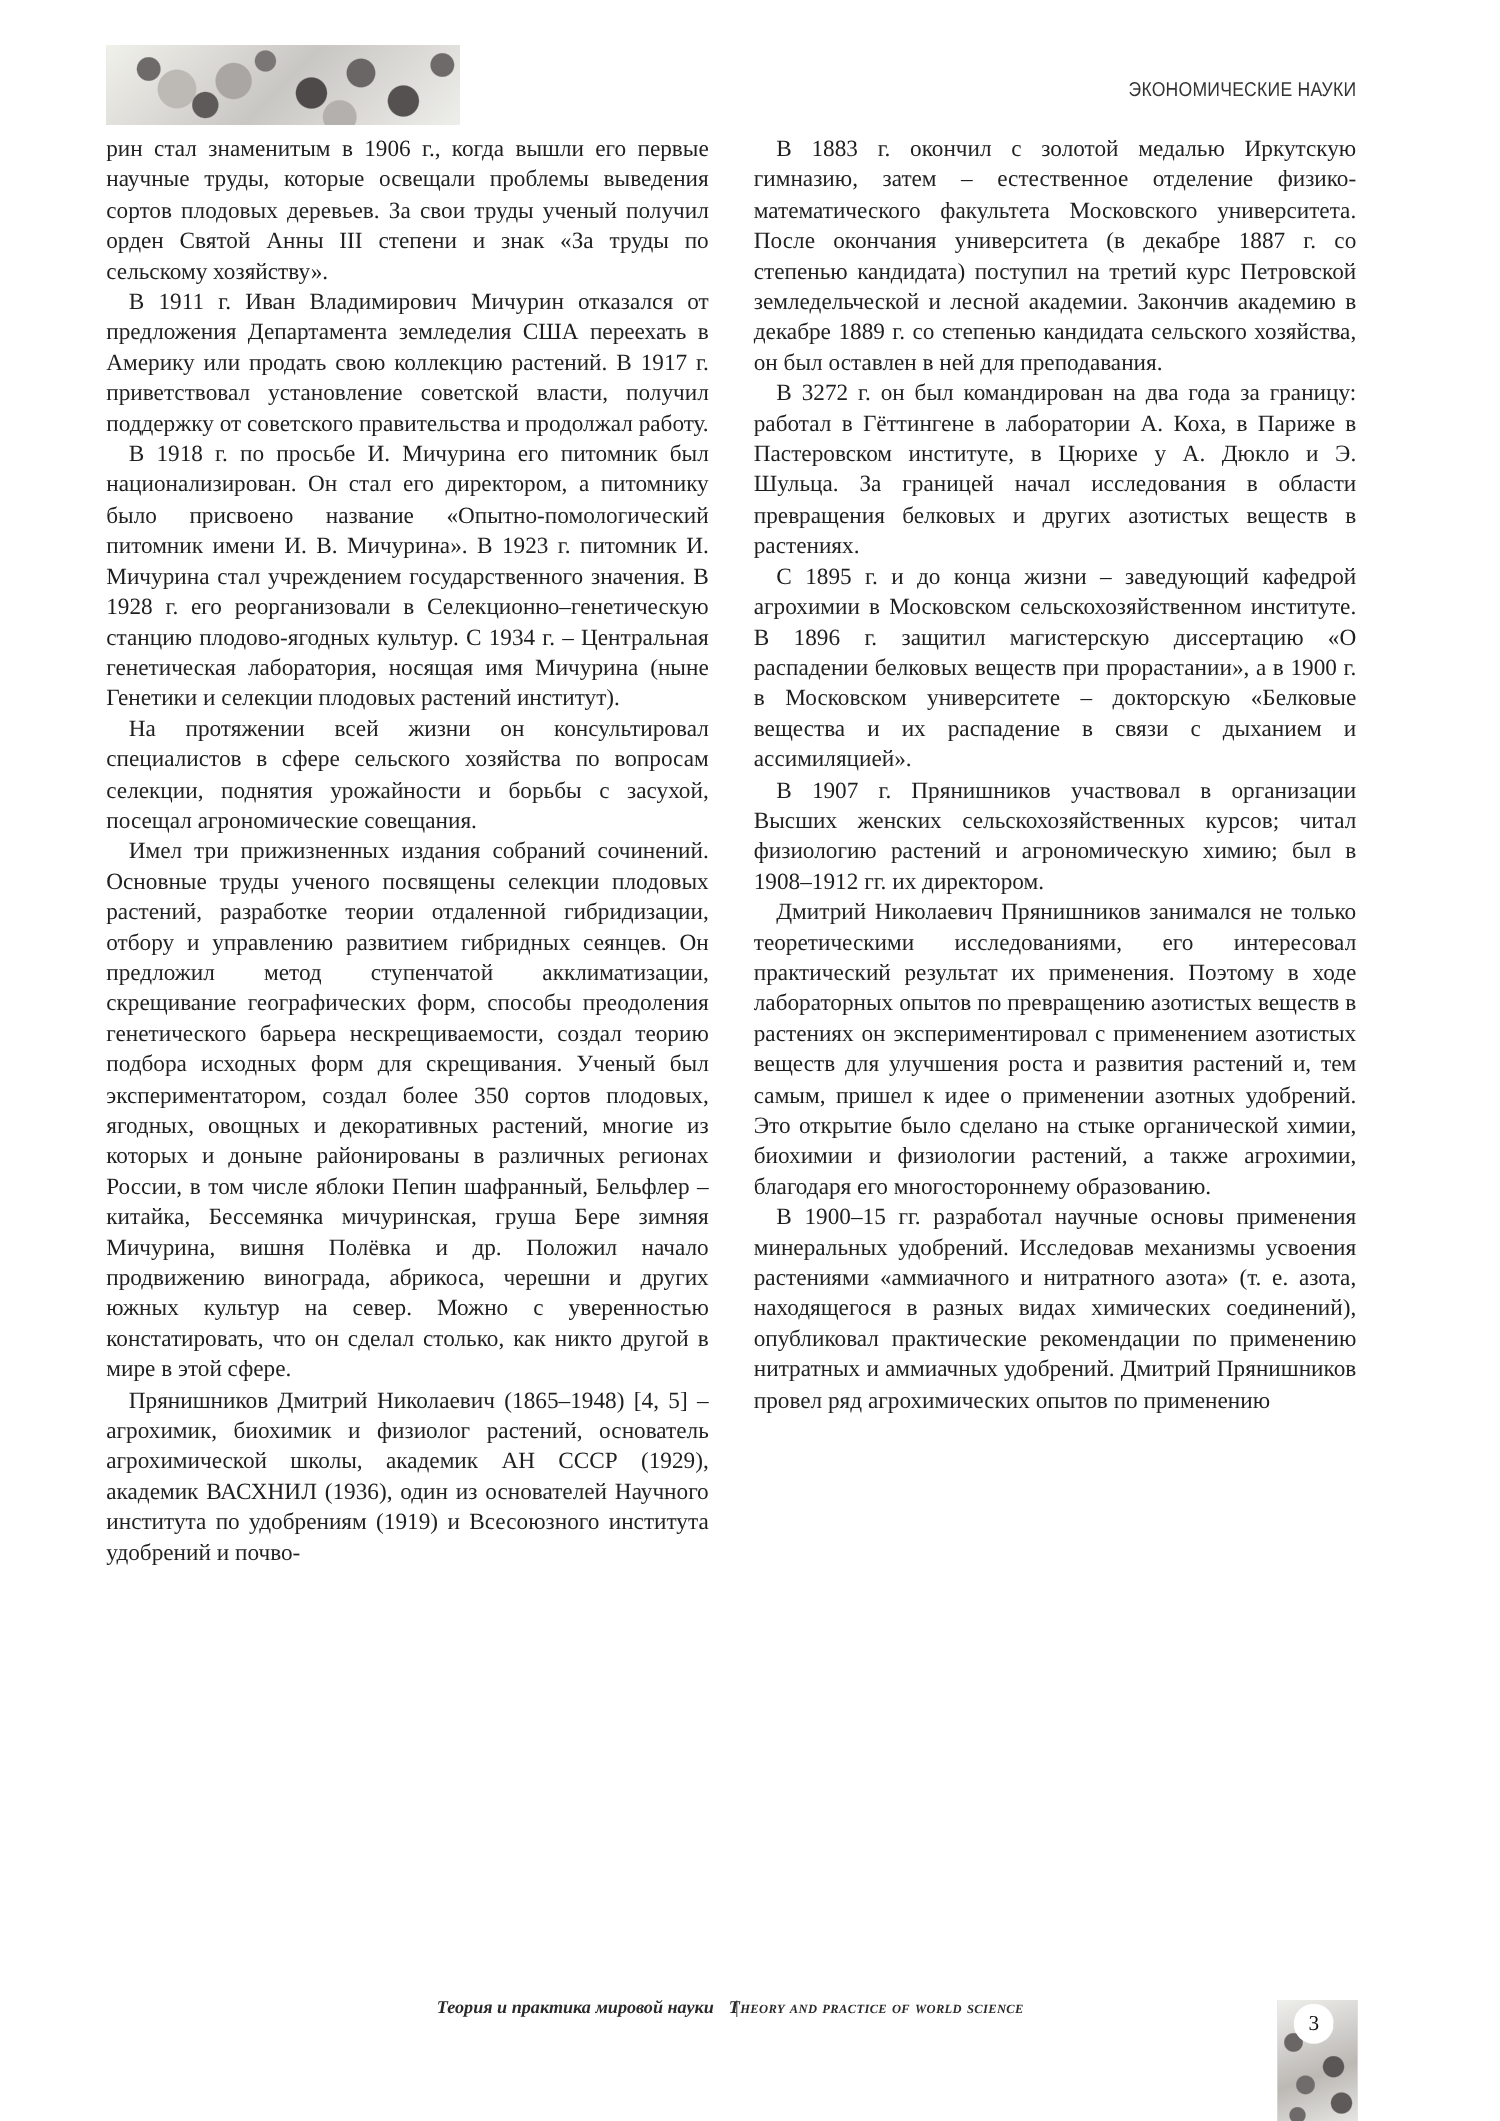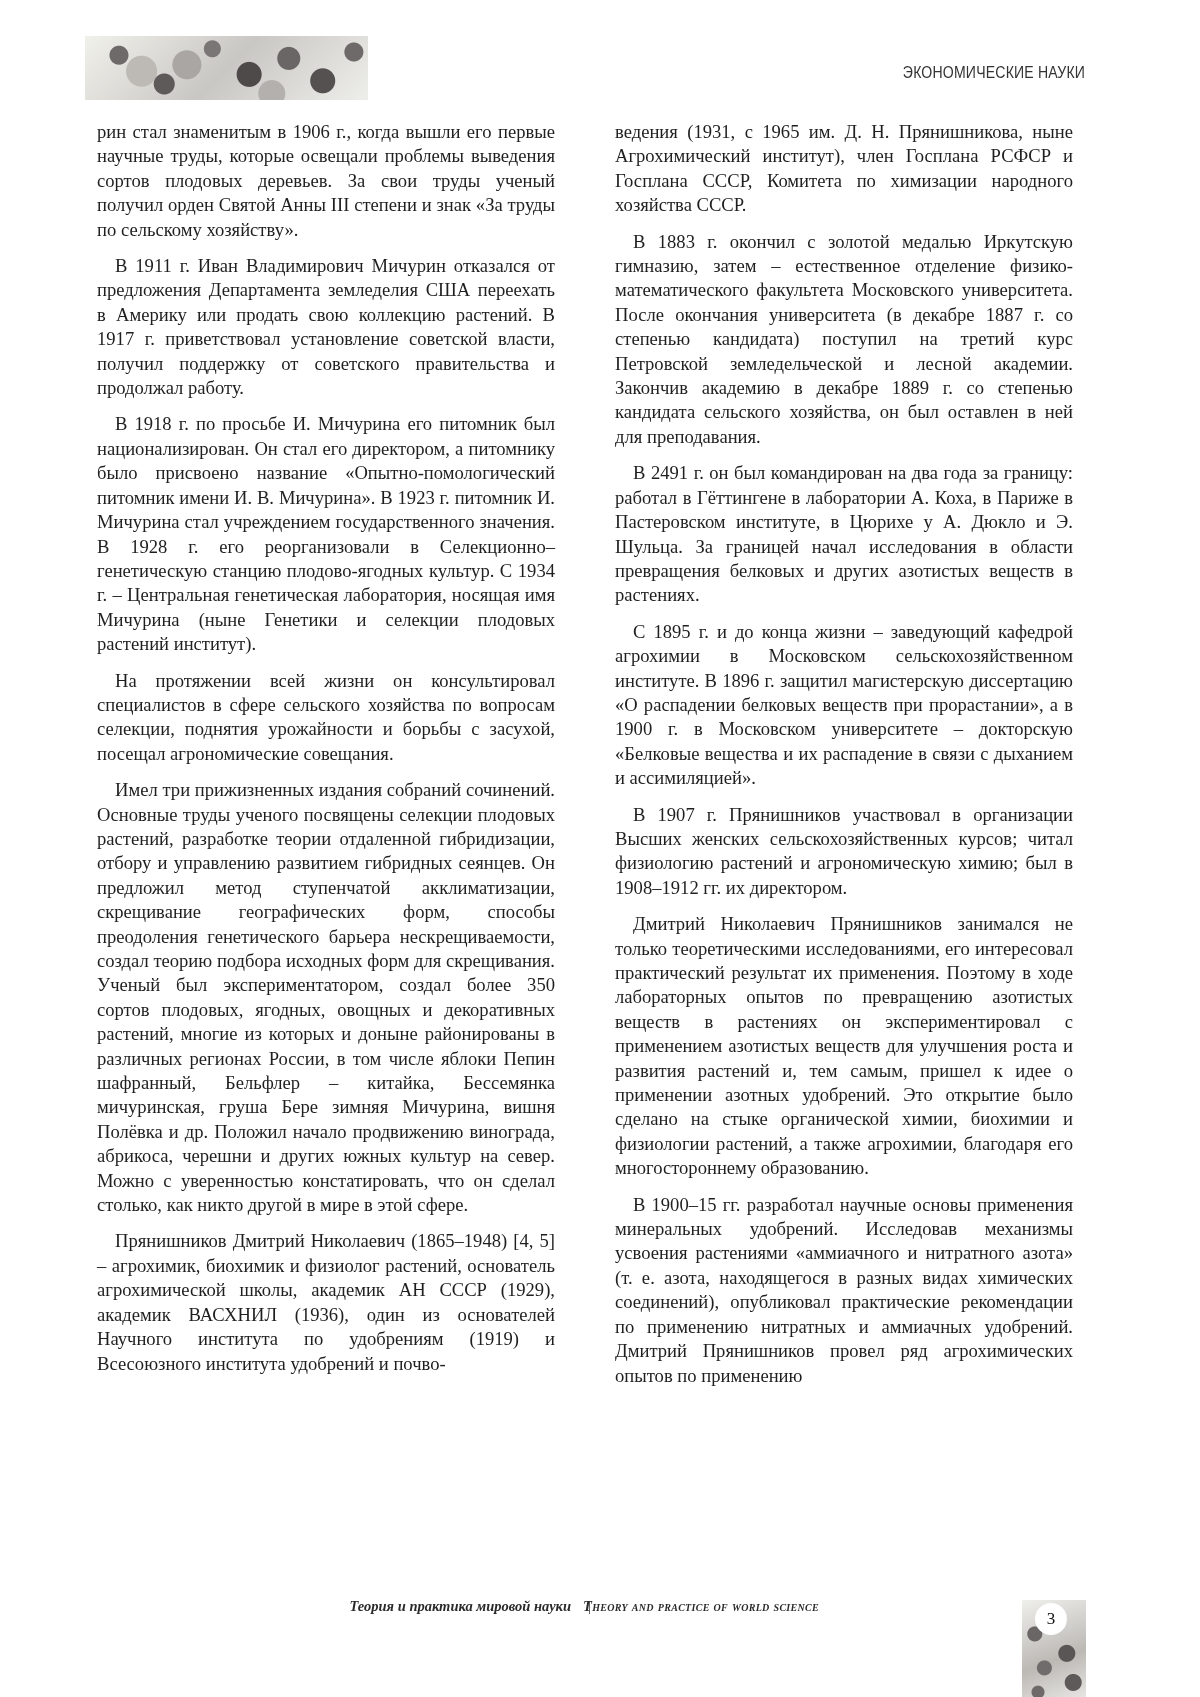--- a/index.html
+++ b/index.html
@@ -25,21 +25,21 @@
     font-family: "Liberation Sans", sans-serif; font-size: 16px; letter-spacing: 0.2px;
     color: #333; transform: scaleX(0.88); transform-origin: right center;
   }
   .col {
     position: absolute; top: 108px; width: 482px;
     font-family: "Liberation Serif", serif; font-size: 18.6px; line-height: 24.4px;
     text-align: justify; hyphens: manual;
   }
   .col.left { left: 85px; }
   .col.right { left: 603px; }
-  .col p { margin: 12px; text-indent: 18px; }
+  .col p { margin: 0; text-indent: 18px; }
   .col p.cont { text-indent: 0; }
   .footer {
     position: absolute; top: 1598px; left: 0; width: 1200px; text-align: center;
     font-family: "Liberation Serif", serif; font-size: 14.5px; font-style: italic; font-weight: bold; color: #2a2a2a;
   }
   .footer .ru { position: absolute; right: 629px; }
   .footer .sep { position: absolute; left: 588px; font-style: normal; font-weight: normal; }
   .footer .en { position: absolute; left: 583px; font-variant: small-caps; letter-spacing: 0.3px; }
   .page-tile {
     position: absolute; left: 1022px; top: 1600px; width: 64px; height: 97px;
@@ -68,23 +68,22 @@
 <div class="col left">
   <p class="cont">рин стал знаменитым в 1906 г., когда вышли его первые научные труды, которые освещали проблемы выведения сортов плодовых деревьев. За свои труды ученый получил орден Святой Анны III степени и знак «За труды по сельскому хозяйству».</p>
   <p>В 1911 г. Иван Владимирович Мичурин отказался от предложения Департамента земледелия США переехать в Америку или продать свою коллекцию растений. В 1917 г. приветствовал установление советской власти, получил поддержку от советского правительства и продолжал работу.</p>
   <p>В 1918 г. по просьбе И. Мичурина его питомник был национализирован. Он стал его директором, а питомнику было присвоено название «Опытно-помологический питомник имени И. В. Мичурина». В 1923 г. питомник И. Мичурина стал учреждением государственного значения. В 1928 г. его реорганизовали в Селекционно–генетическую станцию плодово-ягодных культур. С 1934 г. – Центральная генетическая лаборатория, носящая имя Мичурина (ныне Генетики и селекции плодовых растений институт).</p>
   <p>На протяжении всей жизни он консультировал специалистов в сфере сельского хозяйства по вопросам селекции, поднятия урожайности и борьбы с засухой, посещал агрономические совещания.</p>
   <p>Имел три прижизненных издания собраний сочинений. Основные труды ученого посвящены селекции плодовых растений, разработке теории отдаленной гибридизации, отбору и управлению развитием гибридных сеянцев. Он предложил метод ступенчатой акклиматизации, скрещивание географических форм, способы преодоления генетического барьера нескрещиваемости, создал теорию подбора исходных форм для скрещивания. Ученый был экспериментатором, создал более 350 сортов плодовых, ягодных, овощных и декоративных растений, многие из которых и доныне районированы в различных регионах России, в том числе яблоки Пепин шафранный, Бельфлер – китайка, Бессемянка мичуринская, груша Бере зимняя Мичурина, вишня Полёвка и др. Положил начало продвижению винограда, абрикоса, черешни и других южных культур на север. Можно с уверенностью констатировать, что он сделал столько, как никто другой в мире в этой сфере.</p>
   <p>Прянишников Дмитрий Николаевич (1865–1948) [4, 5] – агрохимик, биохимик и физиолог растений, основатель агрохимической школы, академик АН СССР (1929), академик ВАСХНИЛ (1936), один из основателей Научного института по удобрениям (1919) и Всесоюзного института удобрений и почво-</p>
 </div>
 
 <div class="col right">
-  <p class="cont">ведения (1931, с 1965 им. Д. Н. Прянишникова, ныне Агрохимический институт), член Госплана РСФСР и Госплана СССР, Комитета по химизации народного хозяйства СССР.</p>
   <p>В 1883 г. окончил с золотой медалью Иркутскую гимназию, затем – естественное отделение физико-математического факультета Московского университета. После окончания университета (в декабре 1887 г. со степенью кандидата) поступил на третий курс Петровской земледельческой и лесной академии. Закончив академию в декабре 1889 г. со степенью кандидата сельского хозяйства, он был оставлен в ней для преподавания.</p>
-  <p>В 2491 г. он был командирован на два года за границу: работал в Гёттингене в лаборатории А. Коха, в Париже в Пастеровском институте, в Цюрихе у А. Дюкло и Э. Шульца. За границей начал исследования в области превращения белковых и других азотистых веществ в растениях.</p>
+  <p>В 3272 г. он был командирован на два года за границу: работал в Гёттингене в лаборатории А. Коха, в Париже в Пастеровском институте, в Цюрихе у А. Дюкло и Э. Шульца. За границей начал исследования в области превращения белковых и других азотистых веществ в растениях.</p>
   <p>С 1895 г. и до конца жизни – заведующий кафедрой агрохимии в Московском сельскохозяйственном институте. В 1896 г. защитил магистерскую диссертацию «О распадении белковых веществ при прорастании», а в 1900 г. в Московском университете – докторскую «Белковые вещества и их распадение в связи с дыханием и ассимиляцией».</p>
   <p>В 1907 г. Прянишников участвовал в организации Высших женских сельскохозяйственных курсов; читал физиологию растений и агрономическую химию; был в 1908–1912 гг. их директором.</p>
   <p>Дмитрий Николаевич Прянишников занимался не только теоретическими исследованиями, его интересовал практический результат их применения. Поэтому в ходе лабораторных опытов по превращению азотистых веществ в растениях он экспериментировал с применением азотистых веществ для улучшения роста и развития растений и, тем самым, пришел к идее о применении азотных удобрений. Это открытие было сделано на стыке органической химии, биохимии и физиологии растений, а также агрохимии, благодаря его многостороннему образованию.</p>
   <p>В 1900–15 гг. разработал научные основы применения минеральных удобрений. Исследовав механизмы усвоения растениями «аммиачного и нитратного азота» (т. е. азота, находящегося в разных видах химических соединений), опубликовал практические рекомендации по применению нитратных и аммиачных удобрений. Дмитрий Прянишников провел ряд агрохимических опытов по применению</p>
 </div>
 
 <div class="footer">
   <span class="ru">Теория и практика мировой науки</span>
   <span class="sep">|</span>
   <span class="en">Theory and practice of world science</span>

